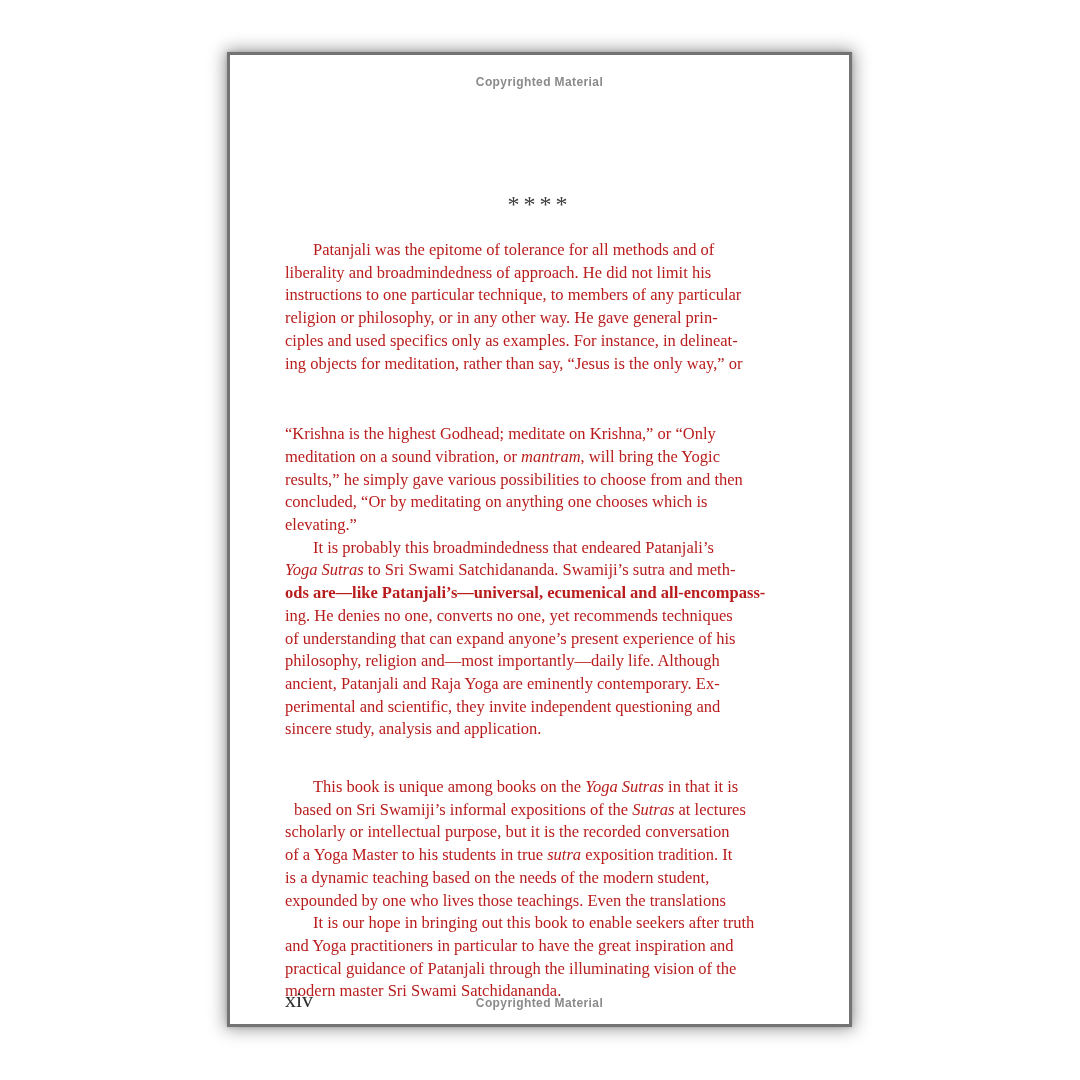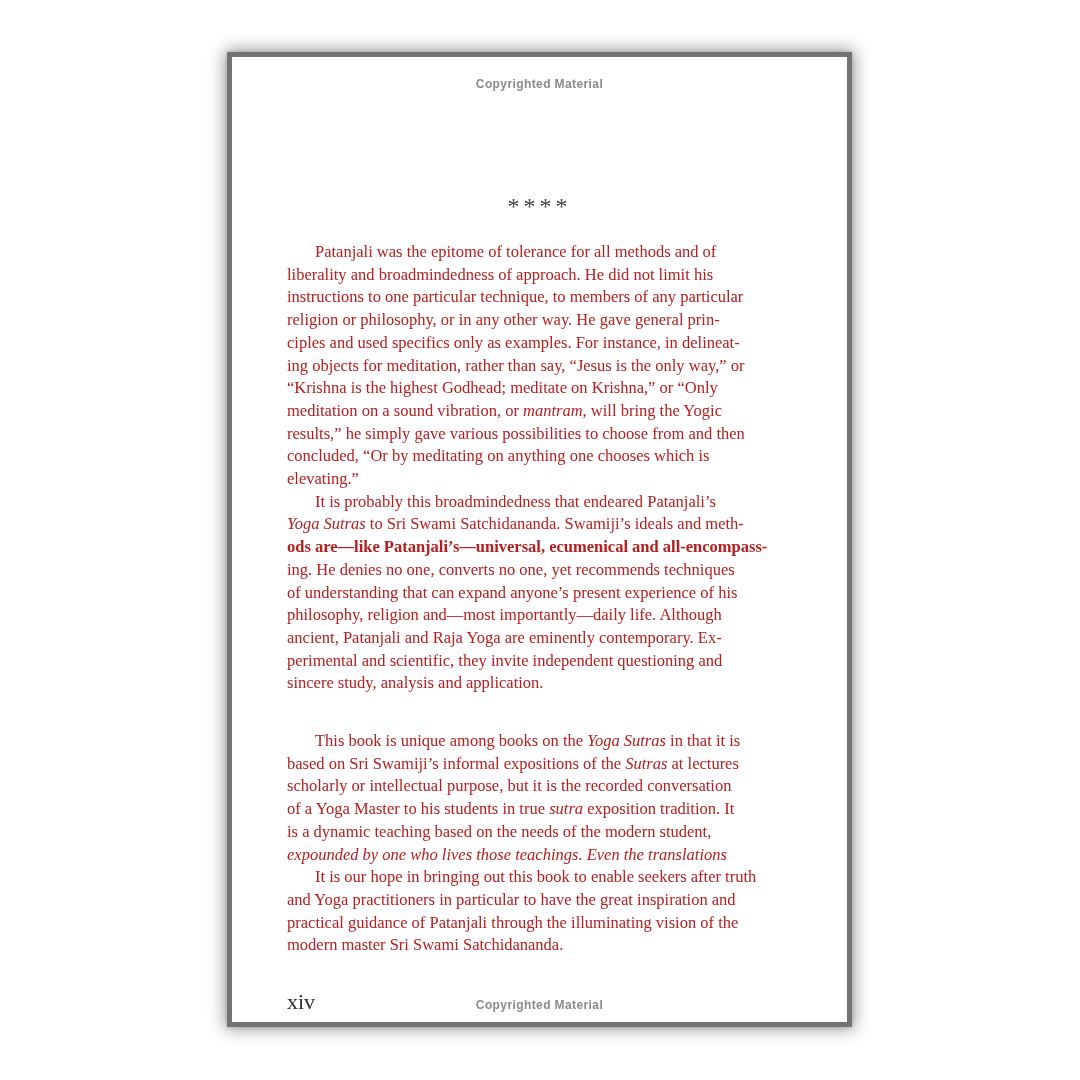--- a/index.html
+++ b/index.html
@@ -9,21 +9,21 @@
     font-family: "Liberation Serif", serif;
     position: relative;
     overflow: hidden;
   }
   .sheet {
     position: absolute;
     left: 227px; top: 52px;
     width: 625px; height: 975px;
     background: #ffffff;
     box-shadow: 0 0 16px 2px rgba(0,0,0,0.40), 0 0 4px rgba(0,0,0,0.18);
-    border: 5px solid #737373;
+    border: 3px solid #737373;
     box-sizing: border-box;
   }
   .notice {
     position: absolute; left: 0; width: 100%;
     text-align: center;
     font-family: "Liberation Sans", sans-serif;
     font-weight: bold;
     font-size: 12px;
     color: #8a8a8a;
     letter-spacing: 0.4px;
@@ -61,40 +61,40 @@
 <div class="sheet">
   <div class="notice top">Copyrighted Material</div>
   <div class="divider">****</div>
   <div class="body-text">
       <div class="line pfirst" style="word-spacing: 0px;"><span>Patanjali was the epitome of tolerance for all methods and of</span></div>
       <div class="line" style="word-spacing: 0px;"><span>liberality and broadmindedness of approach. He did not limit his</span></div>
       <div class="line" style="word-spacing: 0px;"><span>instructions to one particular technique, to members of any particular</span></div>
       <div class="line" style="word-spacing: 0px;"><span>religion or philosophy, or in any other way. He gave general prin-</span></div>
       <div class="line" style="word-spacing: 0px;"><span>ciples and used specifics only as examples. For instance, in delineat-</span></div>
       <div class="line" style="word-spacing: 0px;"><span>ing objects for meditation, rather than say, “Jesus is the only way,” or</span></div>
-      <div class="line" style="word-spacing: 0px;"><span>“Krishna is the highest Godhead; meditate on Krishna,” or “Only</span></div>
+      <div class="line" style="word-spacing: 0px; margin-top: 48px;"><span>“Krishna is the highest Godhead; meditate on Krishna,” or “Only</span></div>
       <div class="line" style="word-spacing: 0px;"><span>meditation on a sound vibration, or </span><em>mantram</em><span>, will bring the Yogic</span></div>
       <div class="line" style="word-spacing: 0px;"><span>results,” he simply gave various possibilities to choose from and then</span></div>
       <div class="line" style="word-spacing: 0px;"><span>concluded, “Or by meditating on anything one chooses which is</span></div>
       <div class="line plast"><span>elevating.”</span></div>
       <div class="line pfirst" style="word-spacing: 0px;"><span>It is probably this broadmindedness that endeared Patanjali’s</span></div>
-      <div class="line" style="word-spacing: 0px;"><em>Yoga Sutras</em><span> to Sri Swami Satchidananda. Swamiji’s ideals and meth-</span></div>
+      <div class="line" style="word-spacing: 0px;"><em>Yoga Sutras</em><span> to Sri Swami Satchidananda. Swamiji’s sutra and meth-</span></div>
       <div class="line" style="word-spacing: 0px; font-weight: bold;"><span>ods are—like Patanjali’s—universal, ecumenical and all-encompass-</span></div>
       <div class="line" style="word-spacing: 0px;"><span>ing. He denies no one, converts no one, yet recommends techniques</span></div>
       <div class="line" style="word-spacing: 0px;"><span>of understanding that can expand anyone’s present experience of his</span></div>
       <div class="line" style="word-spacing: 0px;"><span>philosophy, religion and—most importantly—daily life. Although</span></div>
       <div class="line" style="word-spacing: 0px;"><span>ancient, Patanjali and Raja Yoga are eminently contemporary. Ex-</span></div>
       <div class="line" style="word-spacing: 0px;"><span>perimental and scientific, they invite independent questioning and</span></div>
       <div class="line plast"><span>sincere study, analysis and application.</span></div>
       <div class="line pfirst" style="word-spacing: 0px; margin-top: 35px;"><span>This book is unique among books on the </span><em>Yoga Sutras</em><span> in that it is</span></div>
-      <div class="line" style="word-spacing: 0px;"><span>based on Sri Swamiji’s informal expositions of the </span><em>Sutras</em><span> at lectures</span></div>
+      <div class="line" style="word-spacing: 0px; margin-left: 9px;"><span>based on Sri Swamiji’s informal expositions of the </span><em>Sutras</em><span> at lectures</span></div>
       <div class="line" style="word-spacing: 0px;"><span>scholarly or intellectual purpose, but it is the recorded conversation</span></div>
       <div class="line" style="word-spacing: 0px;"><span>of a Yoga Master to his students in true </span><em>sutra</em><span> exposition tradition. It</span></div>
       <div class="line" style="word-spacing: 0px;"><span>is a dynamic teaching based on the needs of the modern student,</span></div>
-      <div class="line" style="word-spacing: 0px; font-style: italic;"><span>expounded by one who lives those teachings. Even the translations</span></div>
+      <div class="line" style="word-spacing: 0px;"><span>expounded by one who lives those teachings. Even the translations</span></div>
       <div class="line pfirst" style="word-spacing: 0px;"><span>It is our hope in bringing out this book to enable seekers after truth</span></div>
       <div class="line" style="word-spacing: 0px;"><span>and Yoga practitioners in particular to have the great inspiration and</span></div>
       <div class="line" style="word-spacing: 0px;"><span>practical guidance of Patanjali through the illuminating vision of the</span></div>
       <div class="line plast"><span>modern master Sri Swami Satchidananda.</span></div>
     </div>
   <span class="page-num">xiv</span>
   <div class="notice bottom">Copyrighted Material</div>
 </div>
 
 </body></html>

